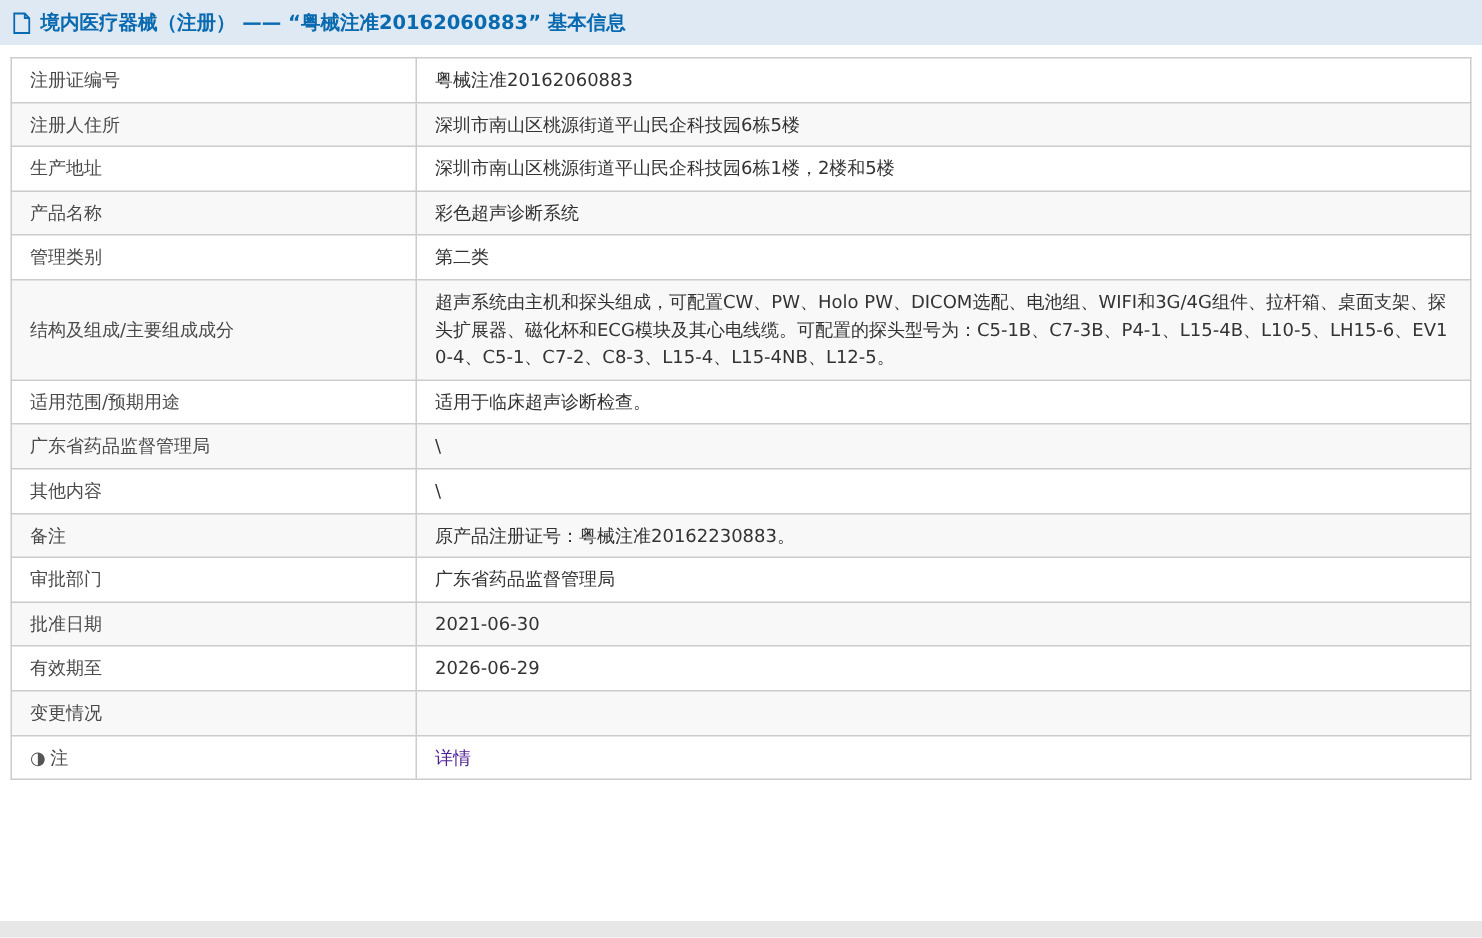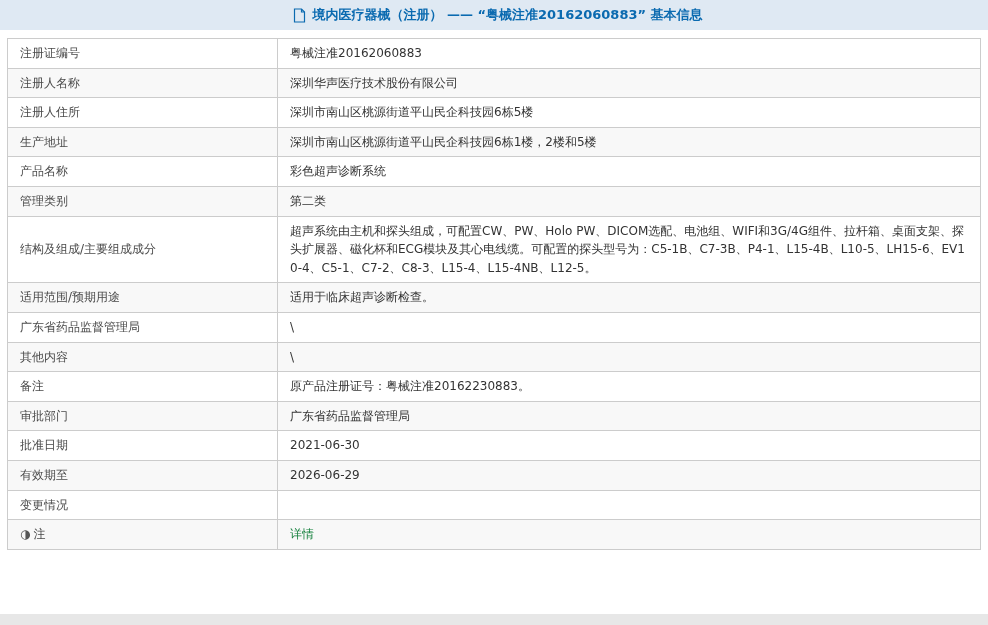--- a/index.html
+++ b/index.html
@@ -19,21 +19,20 @@
   .header-bar {
     height: 30px;
     background: #dfe9f3;
     display: flex;
     align-items: center;
     gap: 6px;
     padding-left: 8px;
     color: #0a6ab0;
     font-size: 13px;
     font-weight: bold;
-    justify-content: center;
   }
   .doc-icon { display: inline-flex; align-items: center; }
   .doc-icon svg { display: block; }
   table.info-table {
     border-collapse: collapse;
     width: 974px;
     margin: 8px 7px 0 7px;
     table-layout: fixed;
   }
   .info-table td {
@@ -54,21 +53,21 @@
   }
   .info-table tr:nth-child(even) { background: #f8f8f8; }
   .info-table tr:nth-child(odd) { background: #ffffff; }
   .note-icon {
     display: inline-block;
     margin-right: 3px;
     color: #555;
     font-size: 12px;
   }
   a.detail-link {
-    color: #15803d;
+    color: #4c1d95;
     text-decoration: none;
     cursor: pointer;
   }
 </style>
 </head>
 <body>
 
 <div class="page">
 
   <div class="header-bar">
@@ -79,24 +78,20 @@
       </svg>
     </span>
     <span>境内医疗器械（注册） —— “粤械注准20162060883” 基本信息</span>
   </div>
 
   <table class="info-table">
     <tbody>
       <tr>
         <td class="label-cell">注册证编号</td>
         <td class="value-cell">粤械注准20162060883</td>
-      </tr>
-      <tr>
-        <td class="label-cell">注册人名称</td>
-        <td class="value-cell">深圳华声医疗技术股份有限公司</td>
       </tr>
       <tr>
         <td class="label-cell">注册人住所</td>
         <td class="value-cell">深圳市南山区桃源街道平山民企科技园6栋5楼</td>
       </tr>
       <tr>
         <td class="label-cell">生产地址</td>
         <td class="value-cell">深圳市南山区桃源街道平山民企科技园6栋1楼，2楼和5楼</td>
       </tr>
       <tr>

